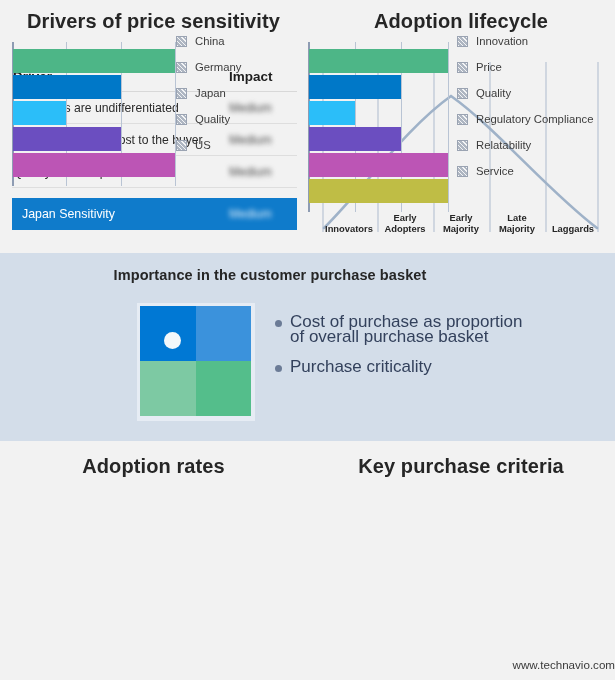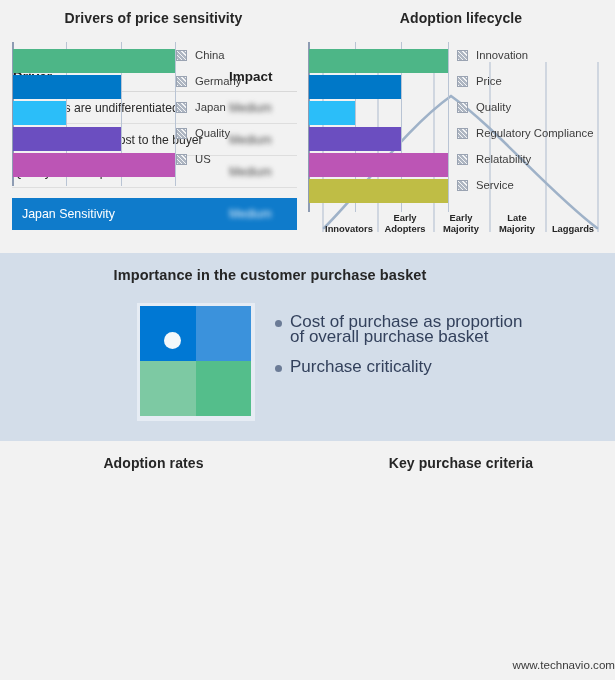--- a/index.html
+++ b/index.html
@@ -12,21 +12,21 @@
   .page { position: relative; width: 615px; height: 680px; background: #f2f2f2; }
 
   
   .band-mid {
     position: absolute; left: 0; top: 253px; width: 615px; height: 188px;
     background: #d3dde9;
   }
 
   
   .panel-title {
-    font-size: 14px; font-weight: bold; color: #262626;
+    font-size: 20px; font-weight: bold; color: #262626;
     text-align: center; letter-spacing: .1px;
   }
 
   
   .drivers { position: absolute; left: 0; top: 0; width: 307px; height: 253px; }
   .drivers .panel-title { position: absolute; left: 0; top: 10px; width: 307px; }
   .tbl { position: absolute; left: 12px; top: 62px; width: 285px; }
   .trow {
     position: relative; display: flex; align-items: center;
     height: 32px; padding: 0 8px 0 1px;
@@ -99,21 +99,21 @@
   .plot { position: relative; width: 100%; }
   .gridline {
     position: absolute; top: 0; bottom: 0; width: 1px; background: #b9c4d4;
   }
   .axis-left {
     position: absolute; top: 0; bottom: 0; left: 0; width: 2px; background: #8e9cb3;
   }
   .bar-row { position: relative; height: 24px; margin-bottom: 2px; }
   .bar { position: absolute; left: 1px; top: 0; height: 24px; }
 
-  .legend-col { position: absolute; top: 42px; }
+  .legend-col { position: absolute; top: 28px; }
   .lc-left { left: 176px; }
   .lc-right { left: 457px; }
   .lg-item { display: flex; align-items: center; height: 26px; }
   .swatch {
     width: 11px; height: 11px; margin-right: 8px; flex: none;
     background-color: #aeb6c2;
     background-image: repeating-linear-gradient(
       45deg, rgba(255,255,255,.85) 0 1px, rgba(0,0,0,0) 1px 3px);
     border: 1px solid #9aa3b2;
   }

